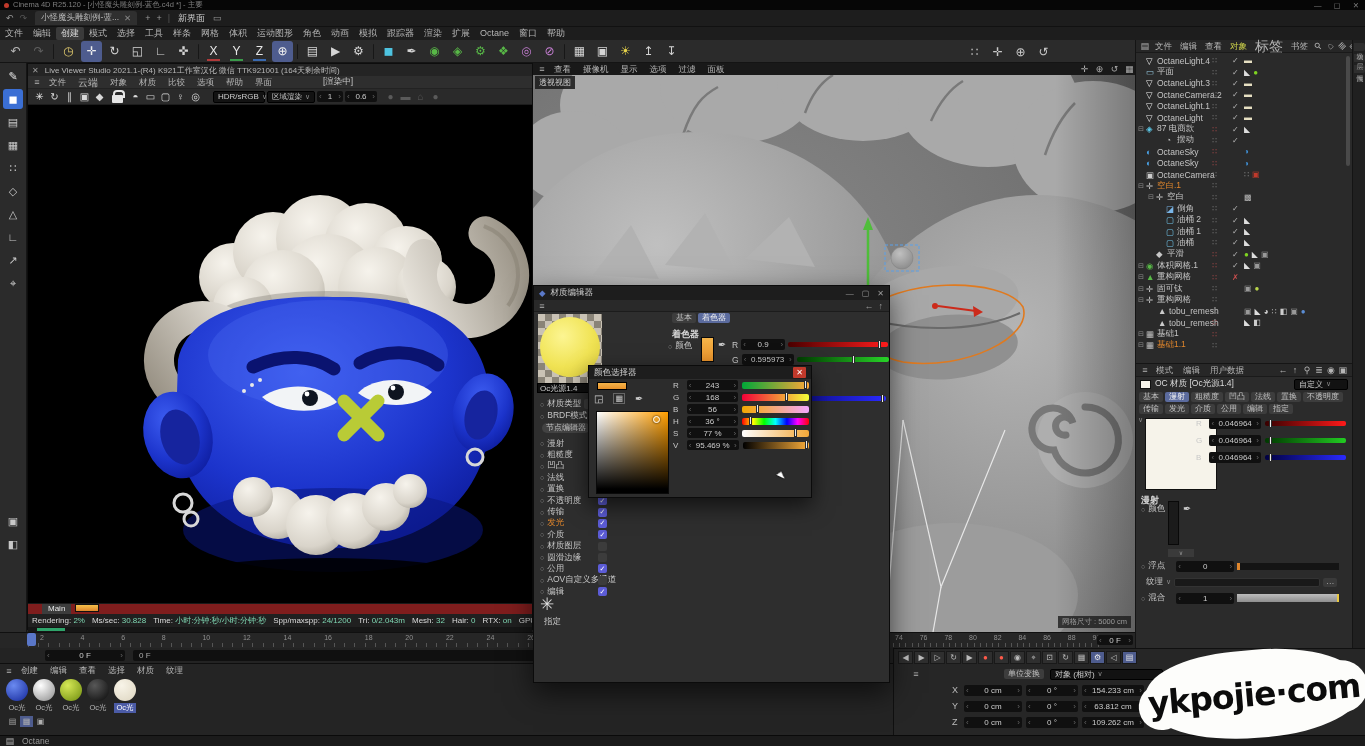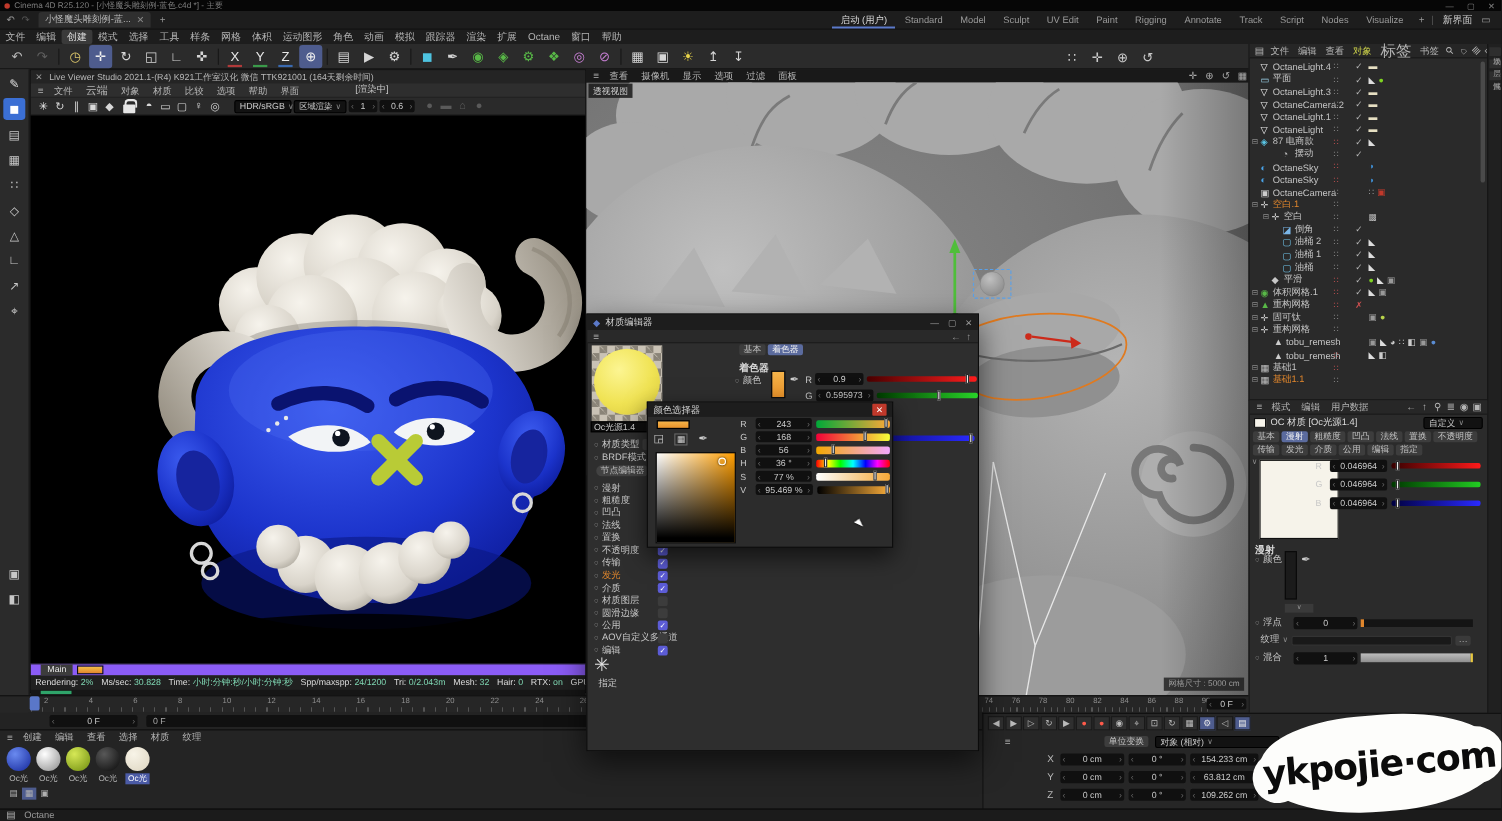--- a/index.html
+++ b/index.html
@@ -35,21 +35,21 @@
 .lvti{width:15px;height:14px;display:flex;align-items:center;justify-content:center;font-size:10px;color:#d8d8d8;flex:none}
 .lvti.dim{color:#5a5a5a}
 .lock{width:11px;height:8px;background:#e6e6e6;border-radius:1px;position:relative;margin:0 3px;margin-top:4px}
 .lock::before{content:"";position:absolute;top:-5px;left:1px;width:8px;height:6px;border:2px solid #e6e6e6;border-bottom:none;border-radius:4px 4px 0 0}
 .ddl{background:#121212;border:1px solid #000;border-radius:2px;height:12px;display:flex;align-items:center;font-size:8px;color:#ccc;padding:0 4px;gap:3px;white-space:nowrap}
 .ddl::after{content:"∨";color:#888;font-size:7px}
 .spin{background:#101010;border-radius:2px;height:11px;display:flex;align-items:center;justify-content:center;color:#ccc;font-size:8px;position:relative;padding:0 9px;white-space:nowrap}
 .spin::before{content:"‹";position:absolute;left:2px;color:#666}
 .spin::after{content:"›";position:absolute;right:2px;color:#666}
 #lv-canvas{position:relative;height:498px;background:#000;overflow:hidden}
-#lv-foot{height:11px;background:#8b5cf6;display:flex;align-items:center;gap:4px;padding-left:9px;border-top:1px solid #1a1a1a}
+#lv-foot{height:11px;background:#7f1d1d;display:flex;gap:4px;padding-left:14px;border-top:1px solid #1a1a1a}
 .mainTab{background:#3c3c3c;color:#e8e8e8;font-size:8px;padding:0 6px;height:10px;line-height:10px}
 .bucket{width:24px;height:8px;background:linear-gradient(180deg,#f5c04a,#e0862c);border:1px solid #111}
 #lv-stats{height:13px;background:#202020;display:flex;align-items:center;gap:7px;padding:0 4px;font-size:8px;white-space:nowrap;overflow:hidden}
 #lv-stats b{font-weight:normal;color:#dcdcdc}
 #lv-stats i{font-style:normal;color:#7fd6b2}
 #lv-prog{height:5px;background:#161616;position:relative}
 #lv-prog div{position:absolute;left:9px;top:1px;width:28px;height:3px;background:#2fa46a}
 
 #vp-head{left:533px;top:63px;width:602px;height:12px;background:#191919;display:flex;align-items:center}
 #vp-label{left:535px;top:76px;background:#1b1b1bdd;padding:1px 4px;font-size:8px;color:#ccc;z-index:2}
@@ -143,35 +143,20 @@
  </div>
 
  <div id="tabrow" class="ab fx">
   <span style="margin:0 6px;color:#999">↶</span>
   <span style="margin-right:8px;color:#555">↷</span>
   <span class="doc-tab">
    <span>小怪魔头雕刻例-蓝...</span>
    <span style="color:#888">✕</span>
   </span>
   <span style="margin-left:8px;color:#999">+</span>
-  <span class="fx" style="margin-left:auto">
-
-  <span class="ws active">启动 (用户)</span>
-        <span class="ws">Standard</span>
-        <span class="ws">Model</span>
-        <span class="ws">Sculpt</span>
-        <span class="ws">UV Edit</span>
-        <span class="ws">Paint</span>
-        <span class="ws">Rigging</span>
-        <span class="ws">Annotate</span>
-        <span class="ws">Track</span>
-        <span class="ws">Script</span>
-        <span class="ws">Nodes</span>
-        <span class="ws">Visualize</span>
-      </span>
   <span style="margin:0 6px;color:#999">+</span>
   <span style="color:#555">|</span>
   <span style="margin:0 8px;color:#ccc">新界面</span>
   <span style="margin-right:10px;color:#999">▭</span>
  </div>
 
  <div id="menubar" class="ab fx">
 
  <span class="mi">文件</span>
       <span class="mi">编辑</span>

